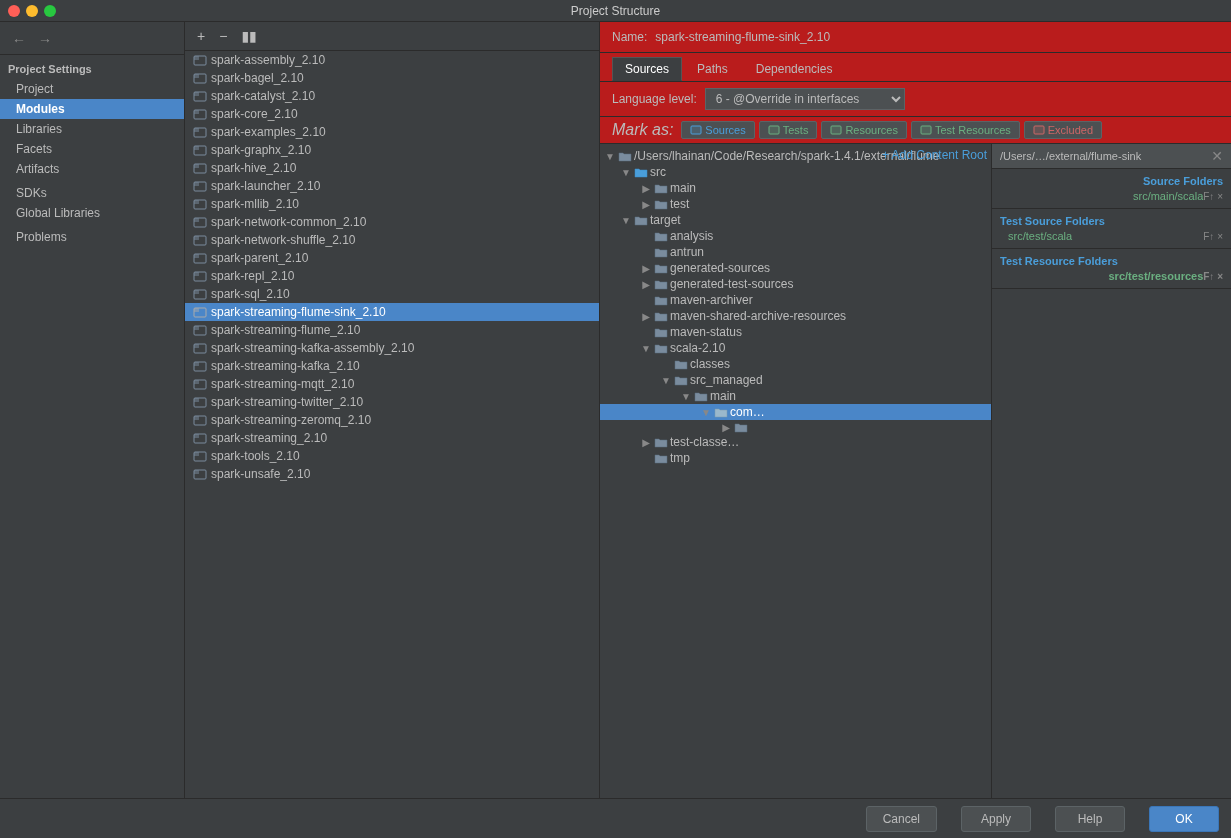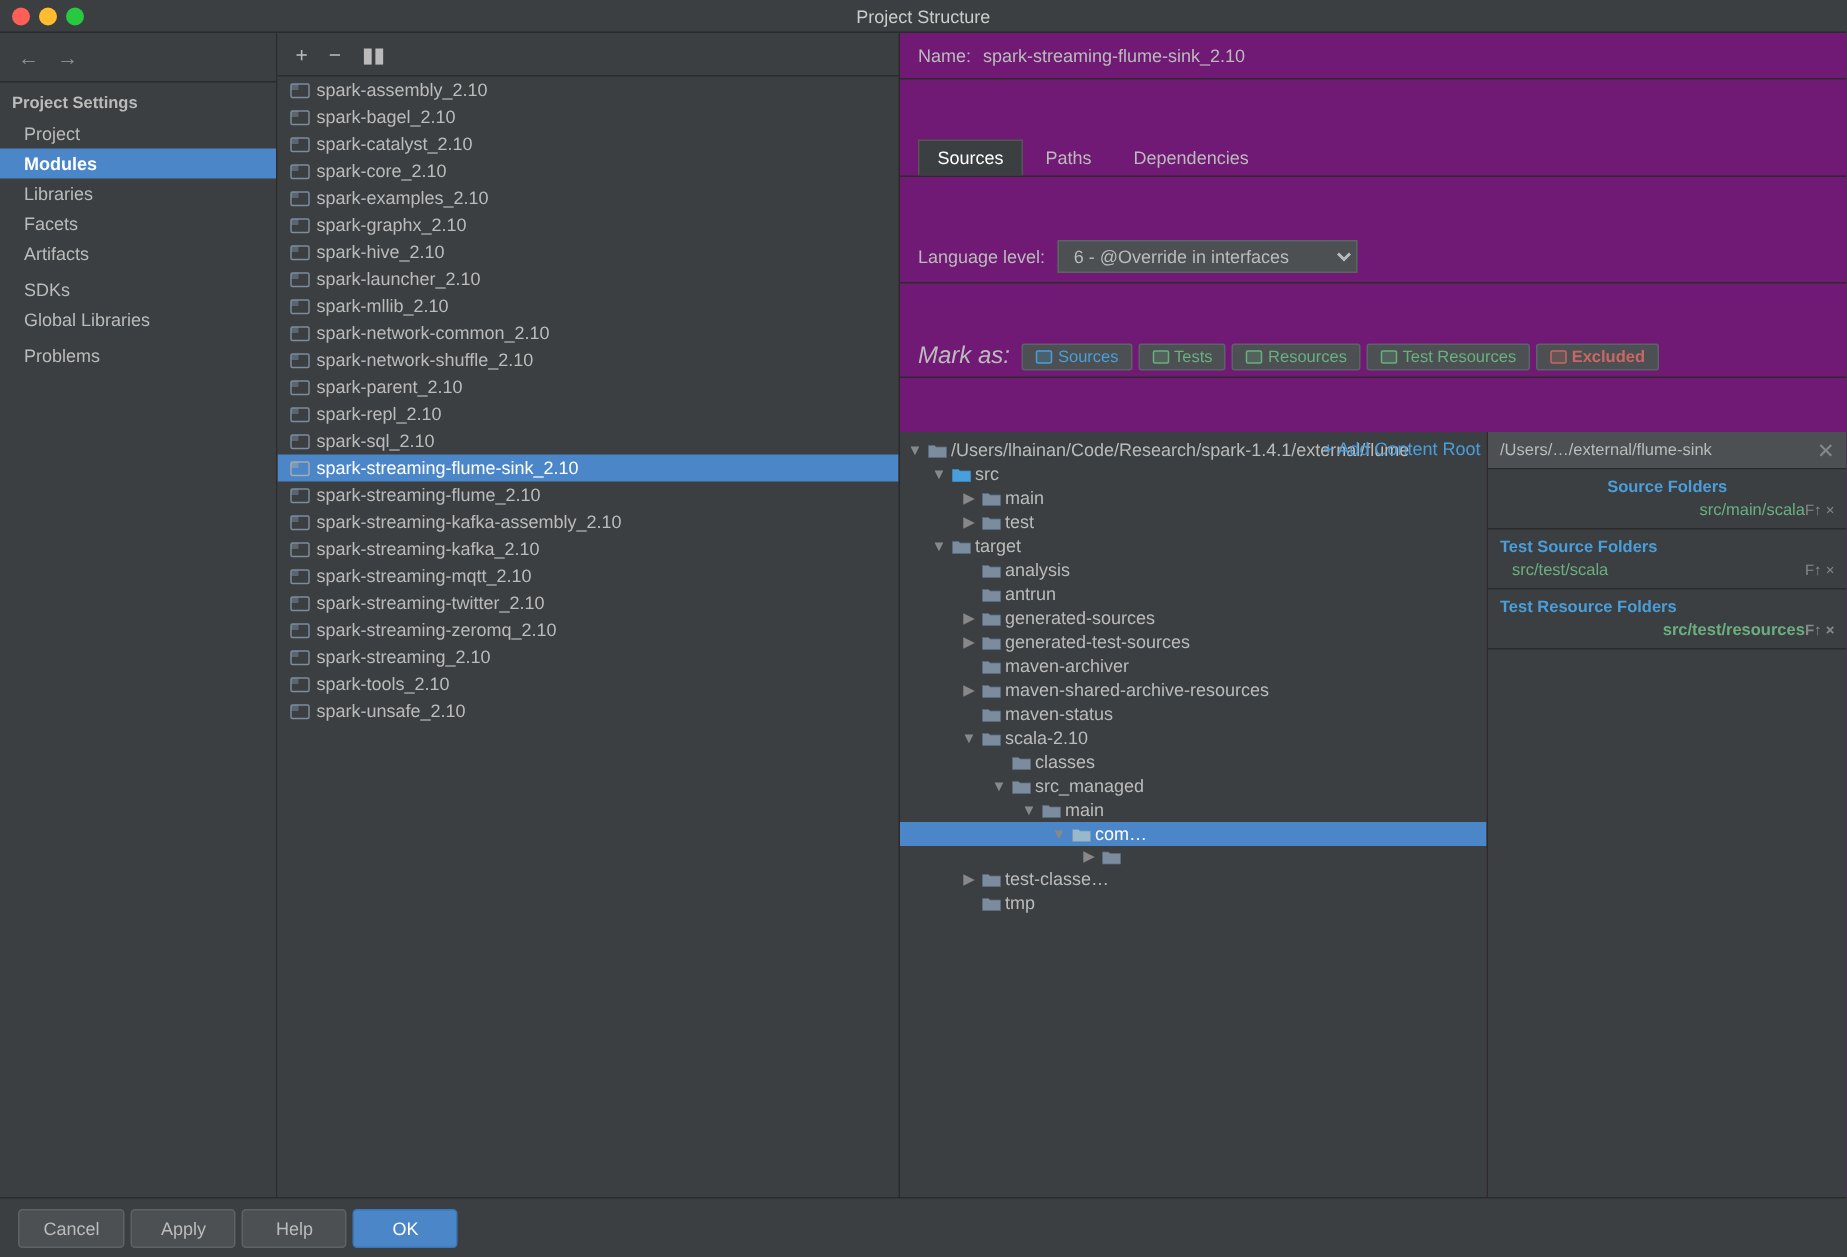--- a/index.html
+++ b/index.html
@@ -131,24 +131,23 @@
     }
     .module-icon {
       width: 14px;
       height: 12px;
       flex-shrink: 0;
     }
 
     
     .right-panel {
       flex: 1;
-      background: #701a75;
+      background: #b91c1c;
       display: flex;
       flex-direction: column;
-      gap: 36px;
     }
 
     .panel-header {
       padding: 8px 12px;
       display: flex;
       align-items: center;
       gap: 8px;
       border-bottom: 1px solid #2b2b2b;
     }
     .panel-name-label {
@@ -217,21 +216,21 @@
       font-size: 11px;
       display: flex;
       align-items: center;
       gap: 3px;
       border-radius: 2px;
     }
     .mark-btn.sources-btn { color: #4a9eda; }
     .mark-btn.tests-btn { color: #6aaf80; }
     .mark-btn.resources-btn { color: #6aaf80; }
     .mark-btn.test-resources-btn { color: #6aaf80; }
-    .mark-btn.excluded-btn { color: #cc6666; font-weight: bold; }
+    .mark-btn.excluded-btn { color: #cc6666; }
 
     
     .content-area {
       display: flex;
       flex: 1;
       overflow: hidden;
     }
 
     .tree-panel {
       flex: 1;
@@ -324,22 +323,23 @@
       padding-left: 8px;
     }
 
     
     .bottom-bar {
       height: 40px;
       background: #3c3f41;
       border-top: 1px solid #2b2b2b;
       display: flex;
       align-items: center;
+      justify-content: flex-end;
       padding: 0 12px;
-      gap: 4px;
+      gap: 24px;
     }
     .bottom-btn {
       padding: 5px 16px;
       border: 1px solid #5c6366;
       background: #4c5052;
       color: #bbbbbb;
       cursor: pointer;
       font-size: 12px;
       border-radius: 3px;
       min-width: 70px;
@@ -805,21 +805,21 @@
 
       </div>
 
       <div class="side-info-panel">
         <div class="side-info-header">
           <span class="side-info-title">/Users/…/external/flume-sink</span>
           <span class="side-info-close">✕</span>
         </div>
 
         <div class="side-info-section">
-          <div style="display:flex; justify-content:center; align-items:center;">
+          <div style="display:flex; justify-content:flex-end; align-items:center;">
             <div class="side-info-section-title">Source Folders</div>
           </div>
           <div style="display:flex; justify-content:flex-end; align-items:center;">
             <div class="side-info-value">src/main/scala</div>
             <span style="color:#888; font-size:10px; cursor:pointer;">F↑ ×</span>
           </div>
         </div>
 
         <div class="side-info-section">
           <div class="side-info-section-title">Test Source Folders</div>

